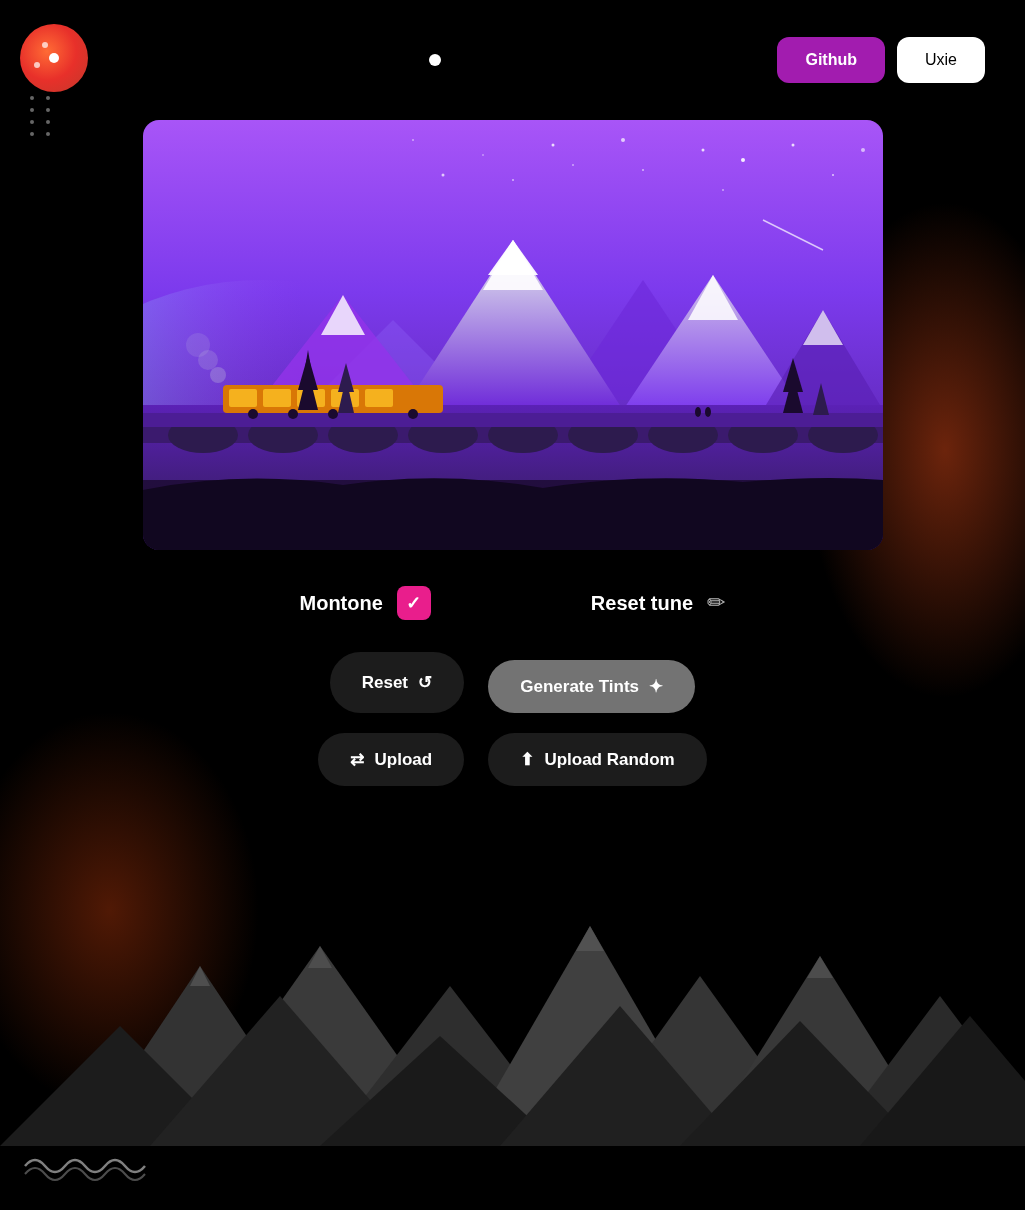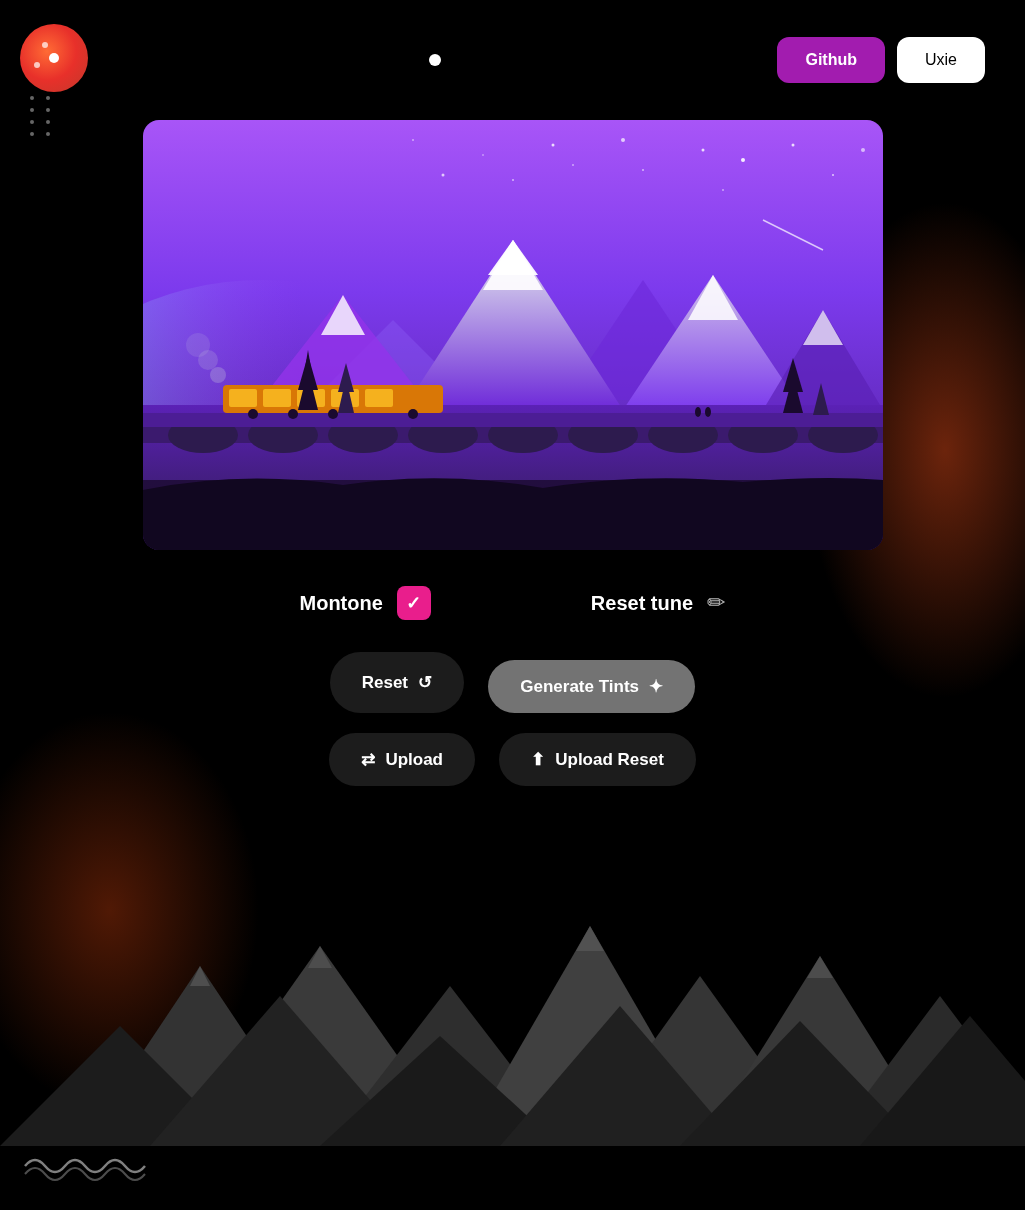--- a/index.html
+++ b/index.html
@@ -444,21 +444,21 @@
     </button>
   </div>
 
   <div class="buttons-row">
     <button class="btn-dark">
       <span>⇄</span>
       <span>Upload</span>
     </button>
     <button class="btn-dark">
       <span>⬆</span>
-      <span>Upload Reset</span>
+      <span>Upload Random</span>
     </button>
   </div>
 
 </main>
 
 <div class="mountain-section">
   <svg width="1025" height="280" viewBox="0 0 1025 280" xmlns="http://www.w3.org/2000/svg">
     <defs>
       <linearGradient id="mtnGrad" x1="0" y1="0" x2="0" y2="1">
         <stop offset="0%" stop-color="#555"></stop>

